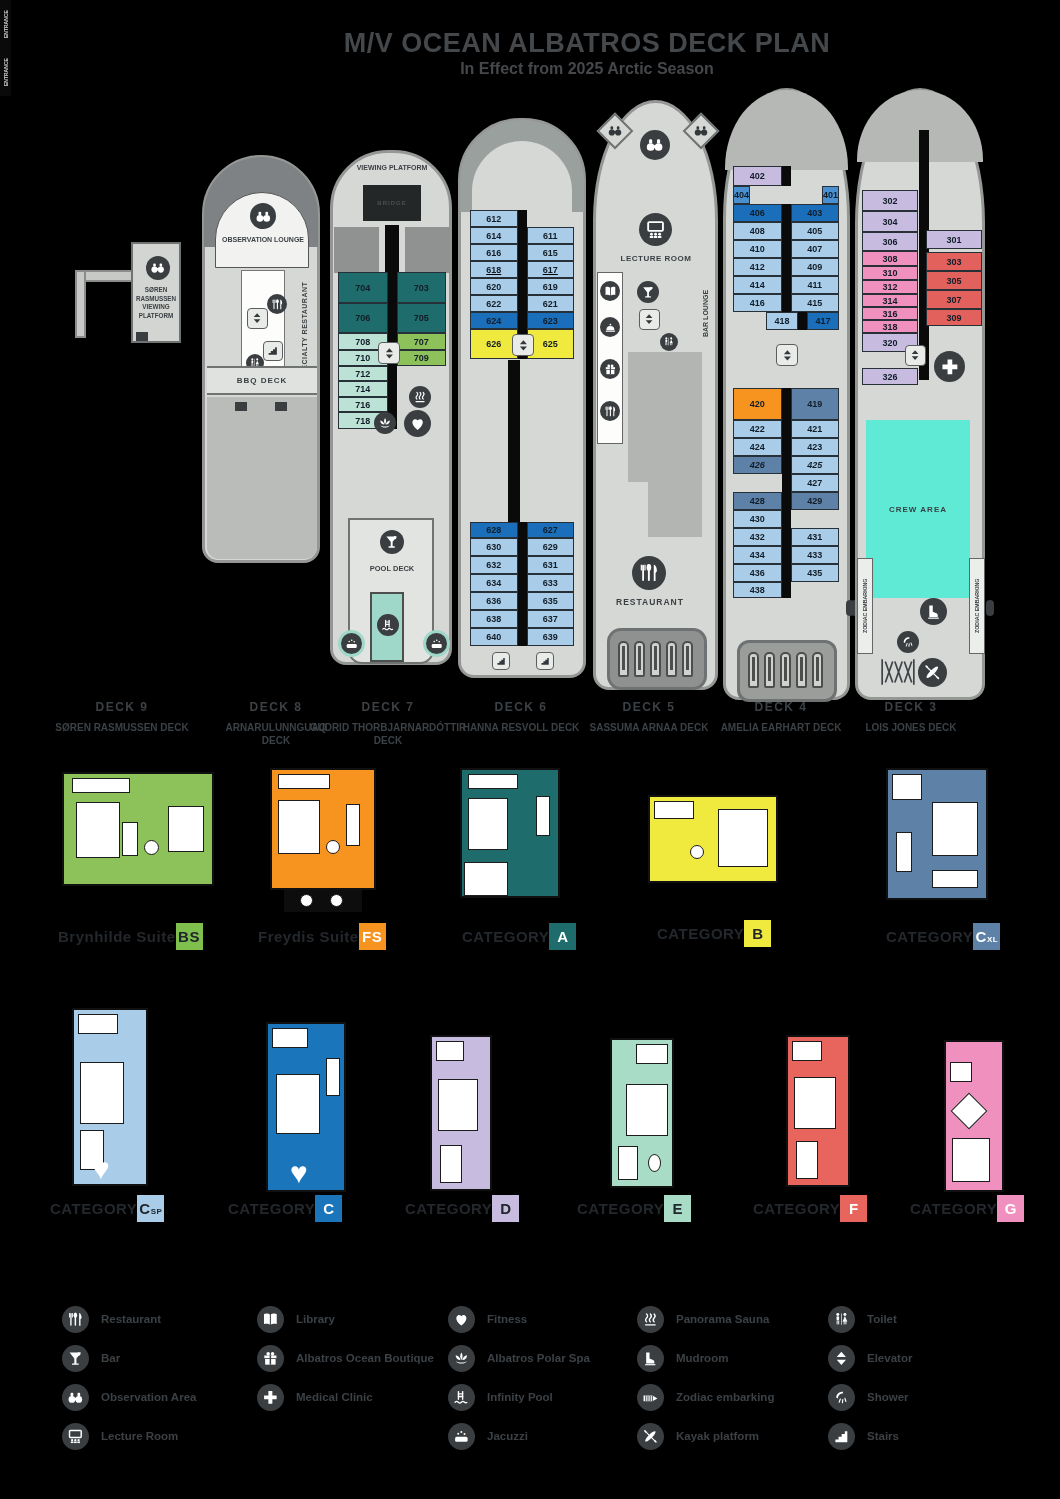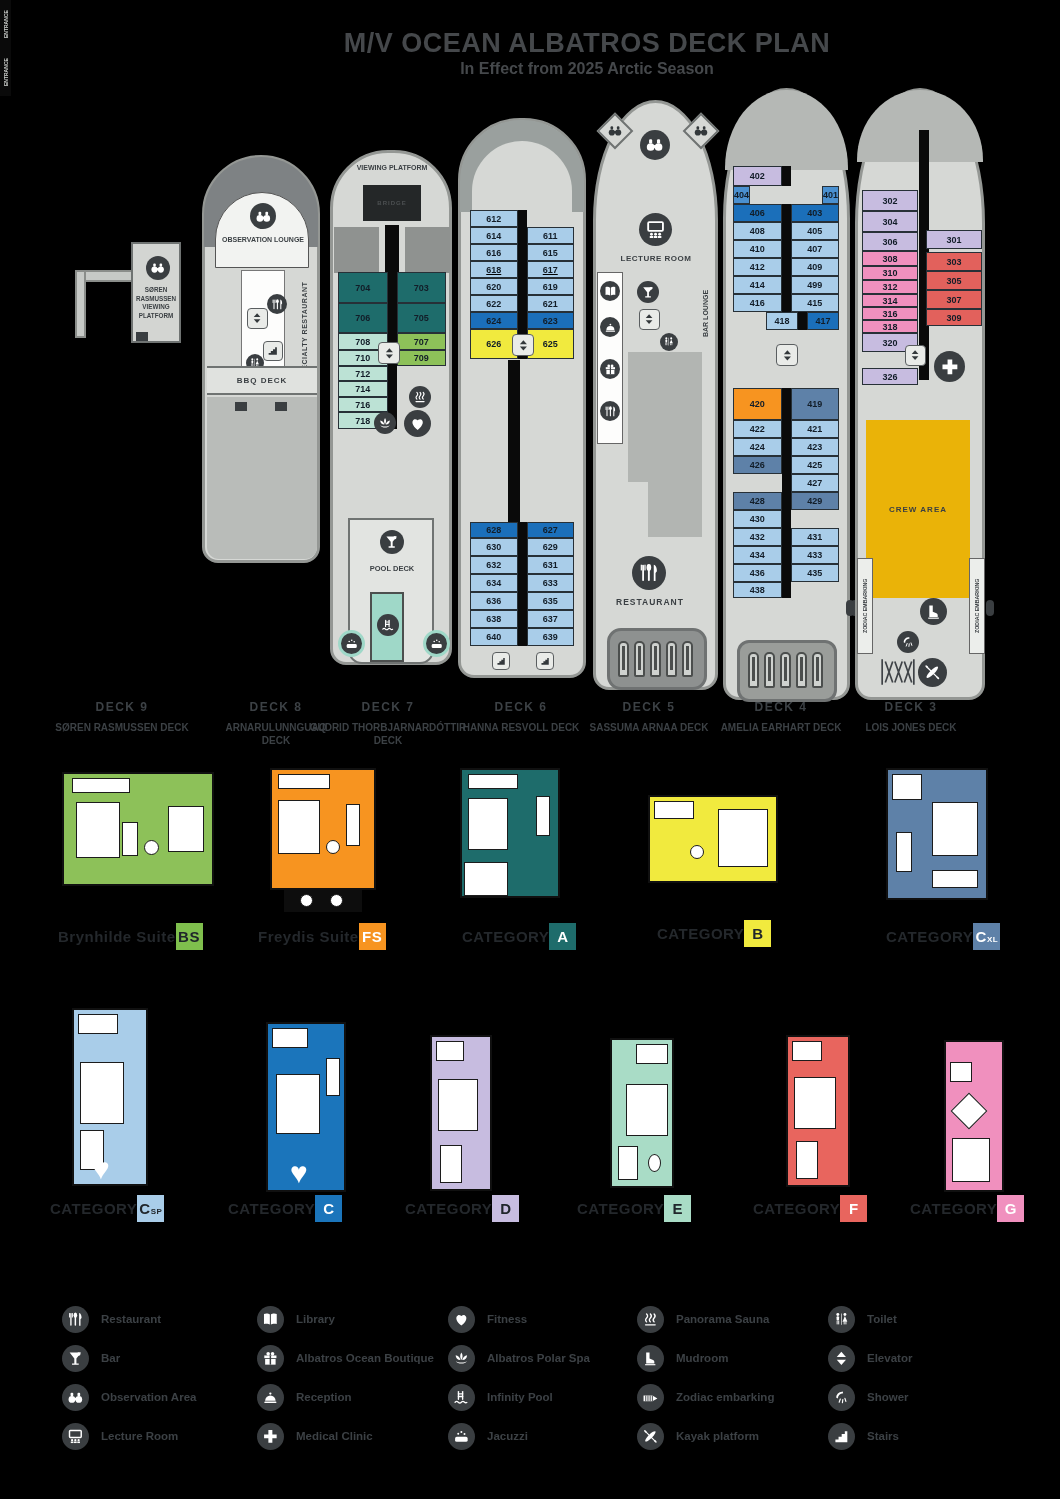--- a/index.html
+++ b/index.html
@@ -552,21 +552,21 @@
       <div class="cab c-blue">407</div>
     </div>
     <div class="crow" style="height: 18px;">
       <div class="cab c-blue">412</div>
       <div class="spc"></div>
       <div class="cab c-blue">409</div>
     </div>
     <div class="crow" style="height: 18px;">
       <div class="cab c-blue">414</div>
       <div class="spc"></div>
-      <div class="cab c-blue">499</div>
+      <div class="cab c-blue">411</div>
     </div>
     <div class="crow" style="height: 18px;">
       <div class="cab c-blue">416</div>
       <div class="spc"></div>
       <div class="cab c-blue">415</div>
     </div>
     <div class="crow" style="height: 18px; padding-left: 33px;">
       <div class="cab c-blue">418</div>
       <div class="spc"></div>
       <div class="cab c-dblue">417</div>
@@ -591,21 +591,21 @@
     <div class="crow" style="height: 18px; justify-content: center;">
       <div class="cab c-blue">422</div>
       <div class="spc"></div>
       <div class="cab c-blue">421</div>
     </div>
     <div class="crow" style="height: 18px;">
       <div class="cab c-blue">424</div>
       <div class="spc"></div>
       <div class="cab c-blue">423</div>
     </div>
-    <div class="crow" style="height: 18px;">
+    <div class="crow" style="height: 18px; font-style: italic;">
       <div class="cab c-steel">426</div>
       <div class="spc"></div>
       <div class="cab c-blue">425</div>
     </div>
     <div class="crow" style="height: 18px;">
       <div class="cab c-none"></div>
       <div class="spc"></div>
       <div class="cab c-blue">427</div>
     </div>
     <div class="crow" style="height: 18px;">
@@ -692,21 +692,21 @@
         <path d="M8 1.6 L12.4 6.6 H3.6 Z"></path>
         <path d="M8 14.4 L3.6 9.4 H12.4 Z"></path>
       </g>
     </svg>
   </div>
 <div class="chip" style="left:934px;top:351px;width:31px;height:31px">
     <svg viewBox="0 0 16 16">
       <path fill="currentColor" d="M6.1 2 h3.8 v4.1 H14 v3.8 H9.9 V14 H6.1 V9.9 H2 V6.1 h4.1 Z"></path>
     </svg>
   </div>
-<div class="blk" style="left:866px;top:420px;width:104px;height:178px;background:#eab308;display:flex;align-items:center;justify-content:center">
+<div class="blk" style="left:866px;top:420px;width:104px;height:178px;background:#5eead4;display:flex;align-items:center;justify-content:center">
   <span class="stxt" style="position:static;font-size:8px;letter-spacing:1px">CREW AREA</span>
 </div>
 <div class="vtxt stxt" style="left:857px;top:558px;width:14px;height:94px;font-size:5.3px;background:#eceeeb;border:1px solid #666">ZODIAC EMBARKING</div>
 <div class="vtxt stxt" style="left:969px;top:558px;width:14px;height:94px;font-size:5.3px;background:#eceeeb;border:1px solid #666">ZODIAC EMBARKING</div>
 <div class="pill" style="left:846px;top:600px;width:8px;height:16px"></div>
 <div class="pill" style="left:986px;top:600px;width:8px;height:16px"></div>
 <div class="chip" style="left:920px;top:598px;width:27px;height:27px">
     <svg viewBox="0 0 16 16">
       <g fill="currentColor">
         <path d="M4 2.4 h3.2 v5.8 l3.4 1.3 a1.9 1.9 0 0 1 1.2 1.8 V12.9 H4 Z"></path>
@@ -987,32 +987,20 @@
           <g fill="currentColor">
             <circle cx="5.9" cy="3.7" r="1.7"></circle>
             <circle cx="10.1" cy="3.7" r="1.7"></circle>
             <rect x="2.2" y="5.2" width="11.6" height="2.6"></rect>
             <rect x="3" y="8.6" width="10" height="5.4"></rect>
           </g>
           <rect x="7.3" y="5.2" width="1.4" height="8.8" fill="#3a3e41"></rect>
         </svg>
       </div>
       <div class="leg-label">Albatros Ocean Boutique</div>
-    </div>
-    <div class="leg-row">
-      <div class="leg-icon">
-        <svg viewBox="0 0 16 16">
-          <g fill="currentColor">
-            <circle cx="8" cy="4.4" r="1.1"></circle>
-            <path d="M3 11.2 a5 5 0 0 1 10 0 Z"></path>
-            <rect x="2.2" y="11.9" width="11.6" height="1.6" rx="0.8"></rect>
-          </g>
-        </svg>
-      </div>
-      <div class="leg-label">Reception</div>
     </div>
     <div class="leg-row">
       <div class="leg-icon">
         <svg viewBox="0 0 16 16">
           <path fill="currentColor" d="M6.1 2 h3.8 v4.1 H14 v3.8 H9.9 V14 H6.1 V9.9 H2 V6.1 h4.1 Z"></path>
         </svg>
       </div>
       <div class="leg-label">Medical Clinic</div>
     </div>
   </div>

